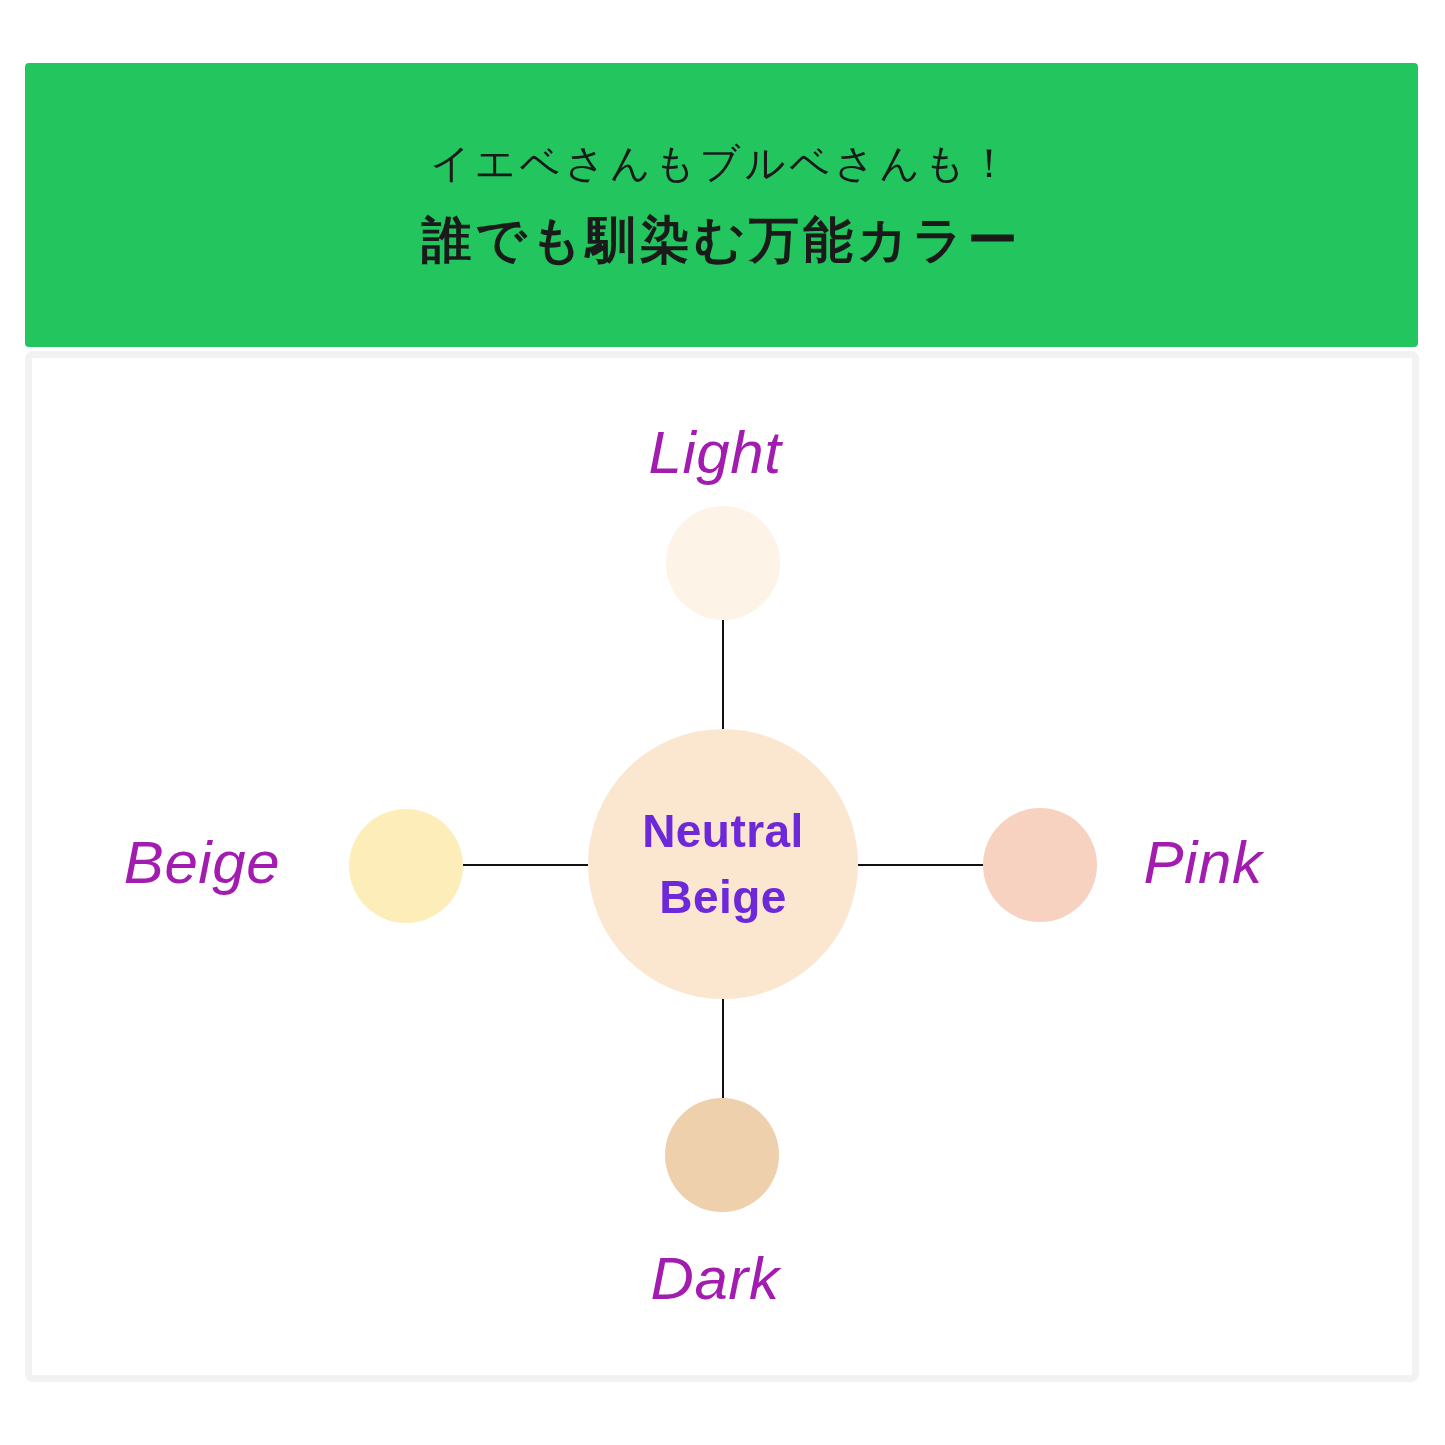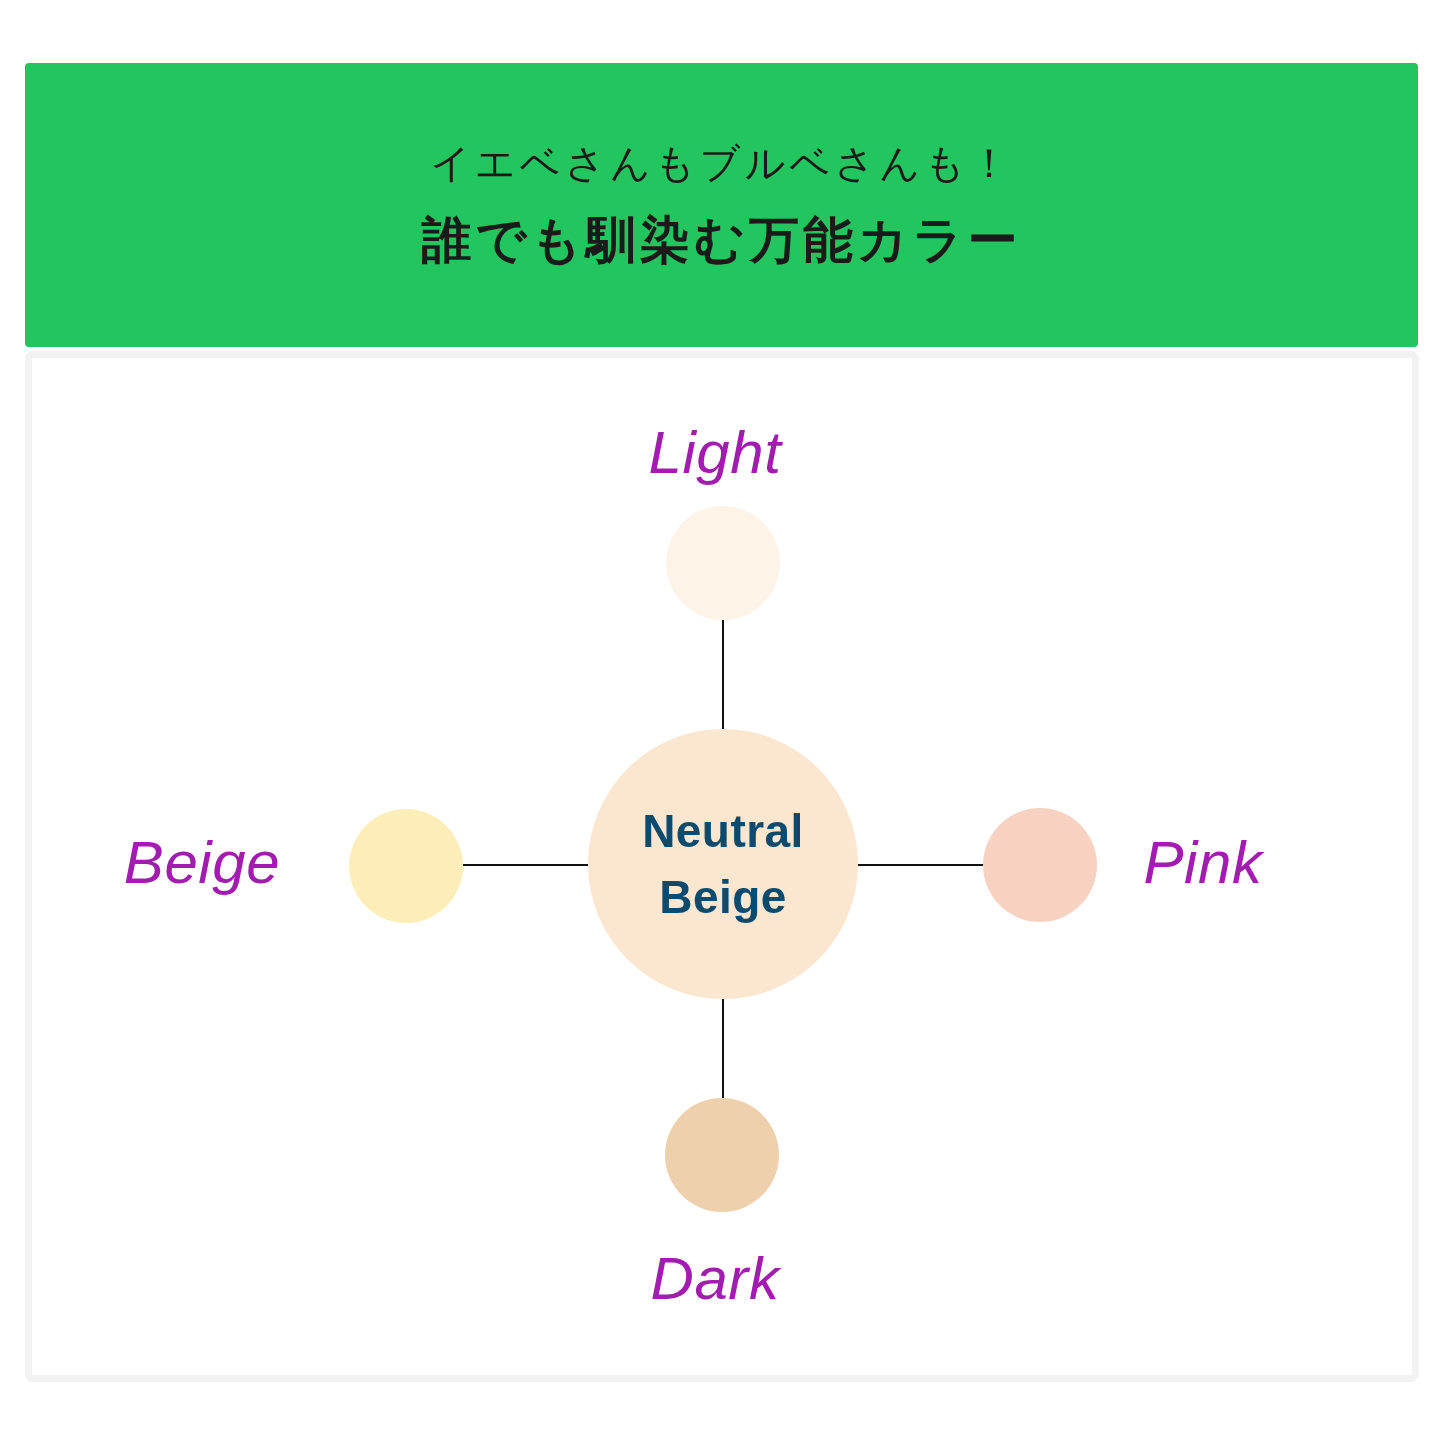--- a/index.html
+++ b/index.html
@@ -72,21 +72,21 @@
     display: flex;
     flex-direction: column;
     align-items: center;
     justify-content: center;
     text-align: center;
   }
   .center-label {
     font-size: 46px;
     font-weight: 700;
     line-height: 66px;
-    color: #0c4a6e;
+    color: #6d28d9;
     letter-spacing: 0.01em;
   }
   .circle-light  { left: 666px; top: 506px;  width: 114px; height: 114px; }
   .circle-yellow { left: 349px; top: 809px;  width: 114px; height: 114px; }
   .circle-pink   { left: 983px; top: 808px;  width: 114px; height: 114px; }
   .circle-dark   { left: 665px; top: 1098px; width: 114px; height: 114px; }
 
   .connector { position: absolute; }
   .connector-top    { left: 722px; top: 620px; width: 2px;   height: 109px; }
   .connector-bottom { left: 722px; top: 999px; width: 2px;   height: 99px;  }

